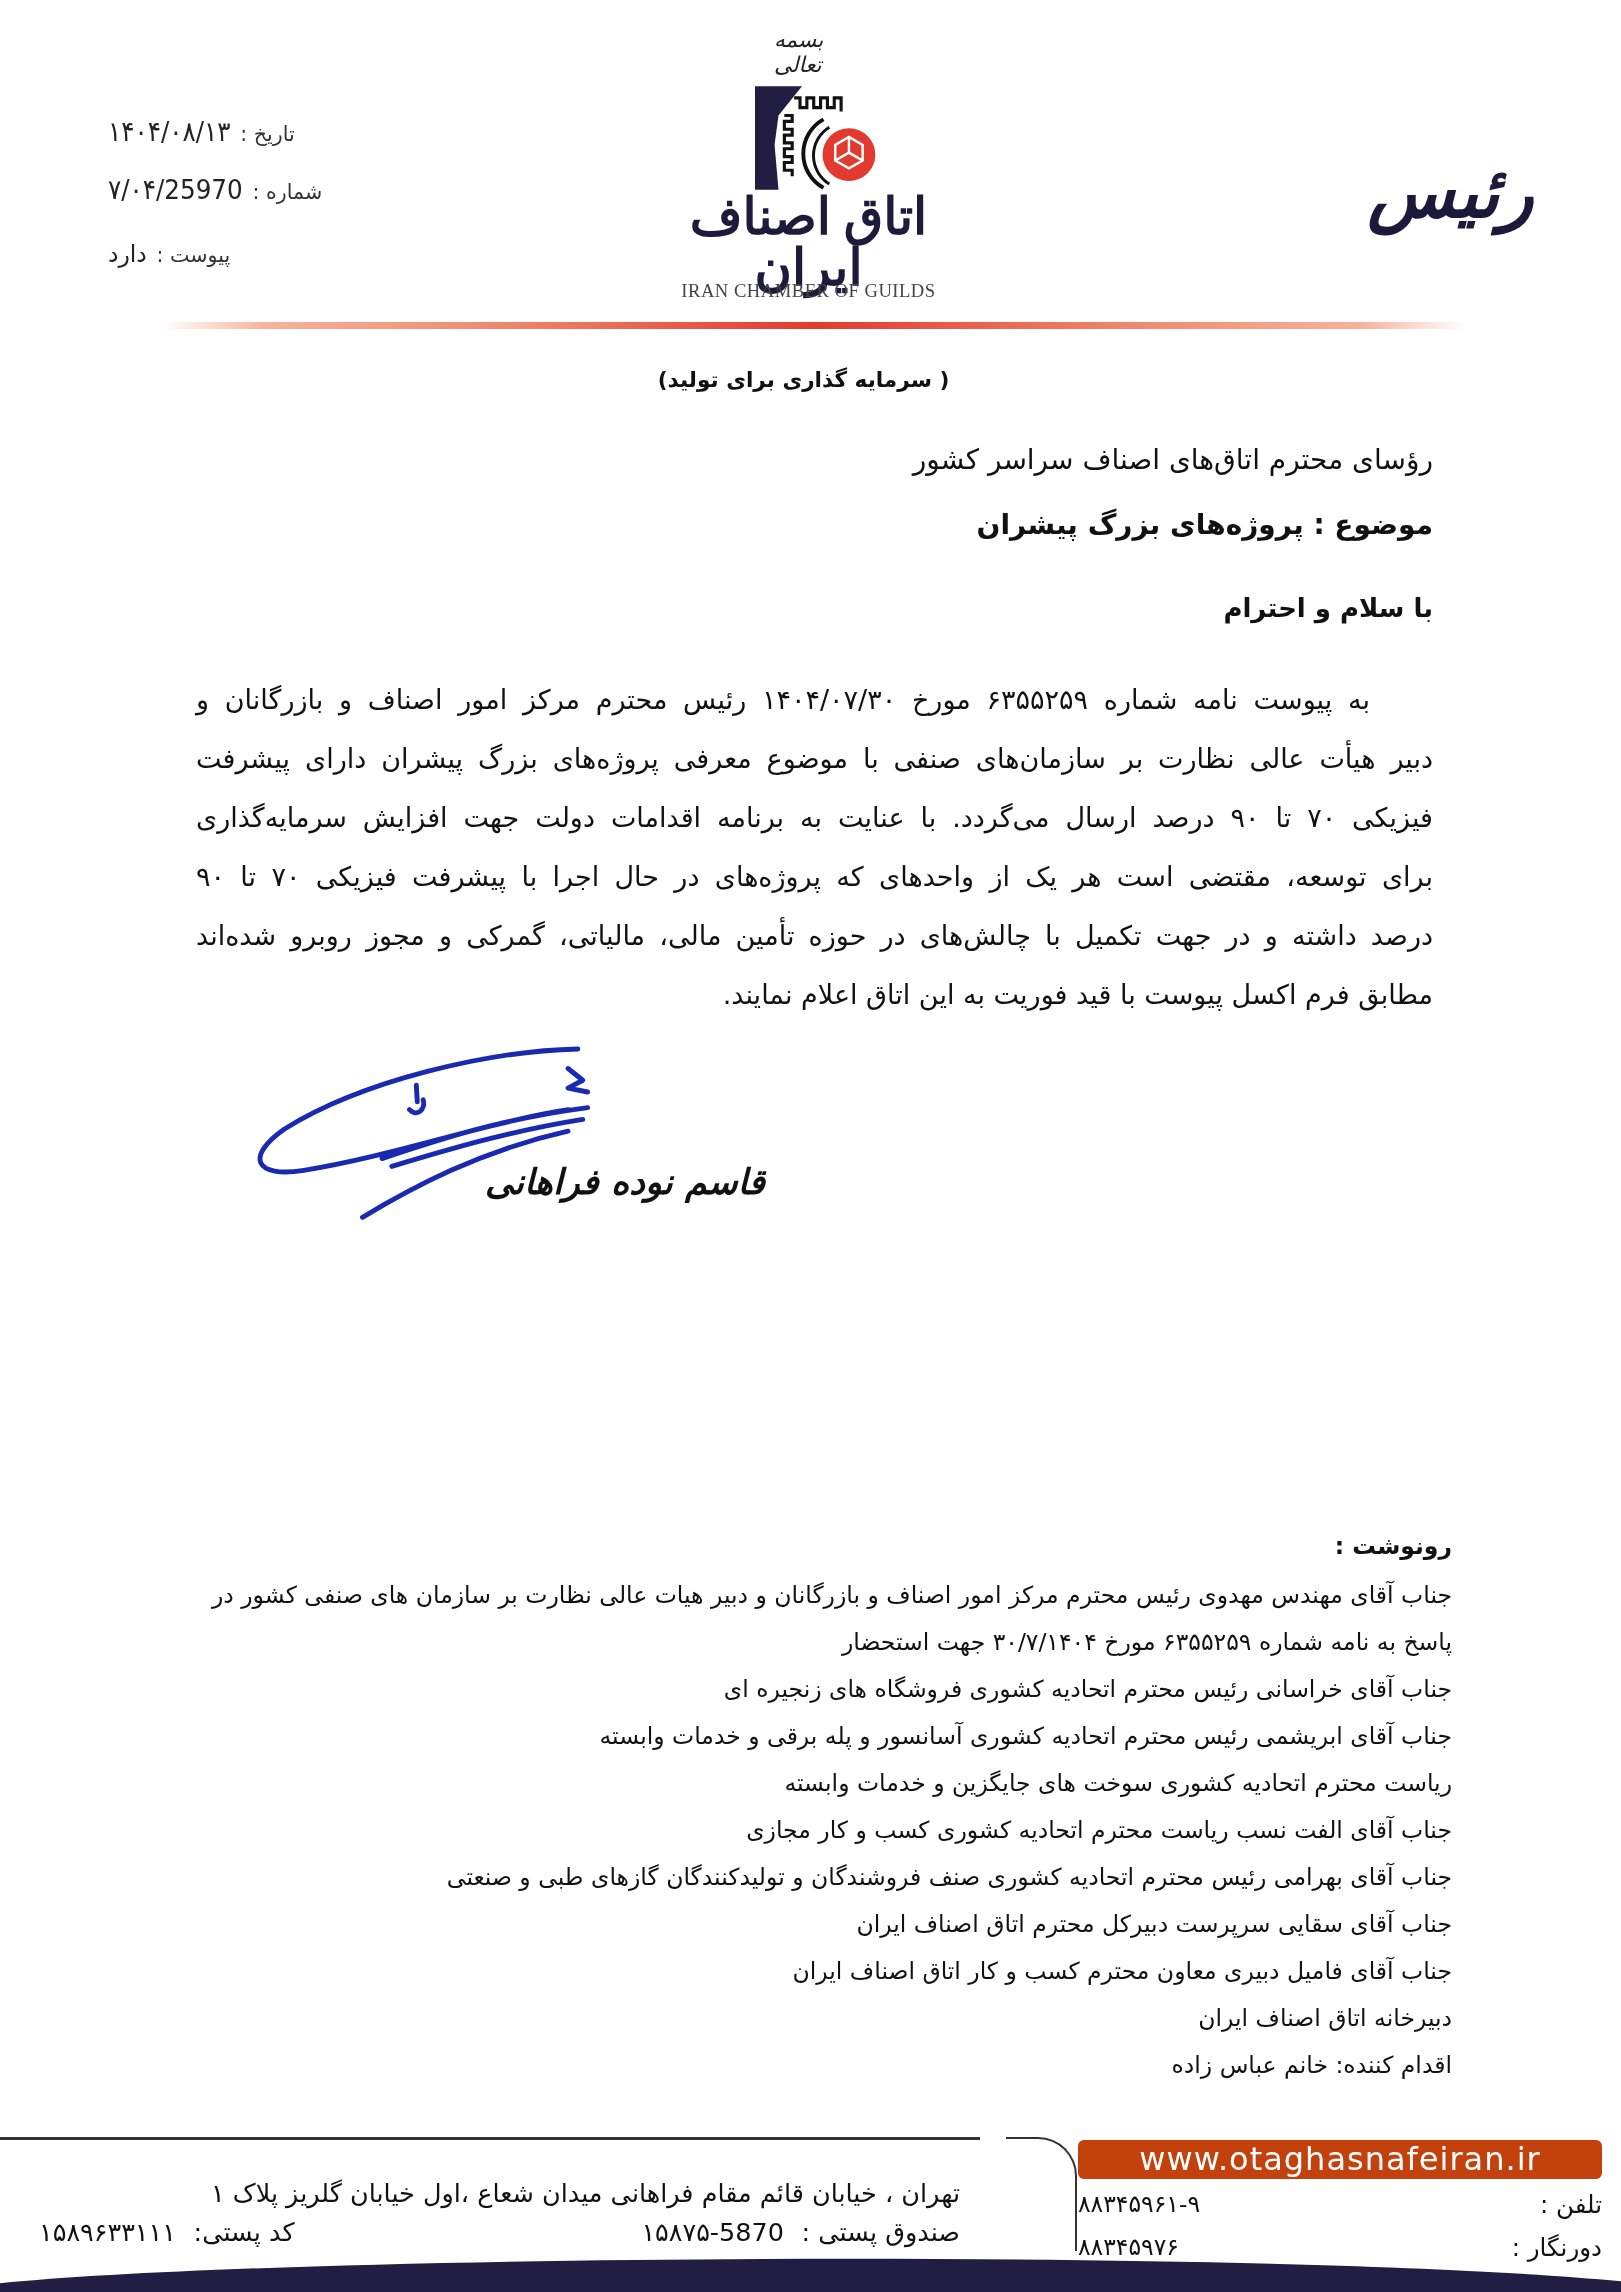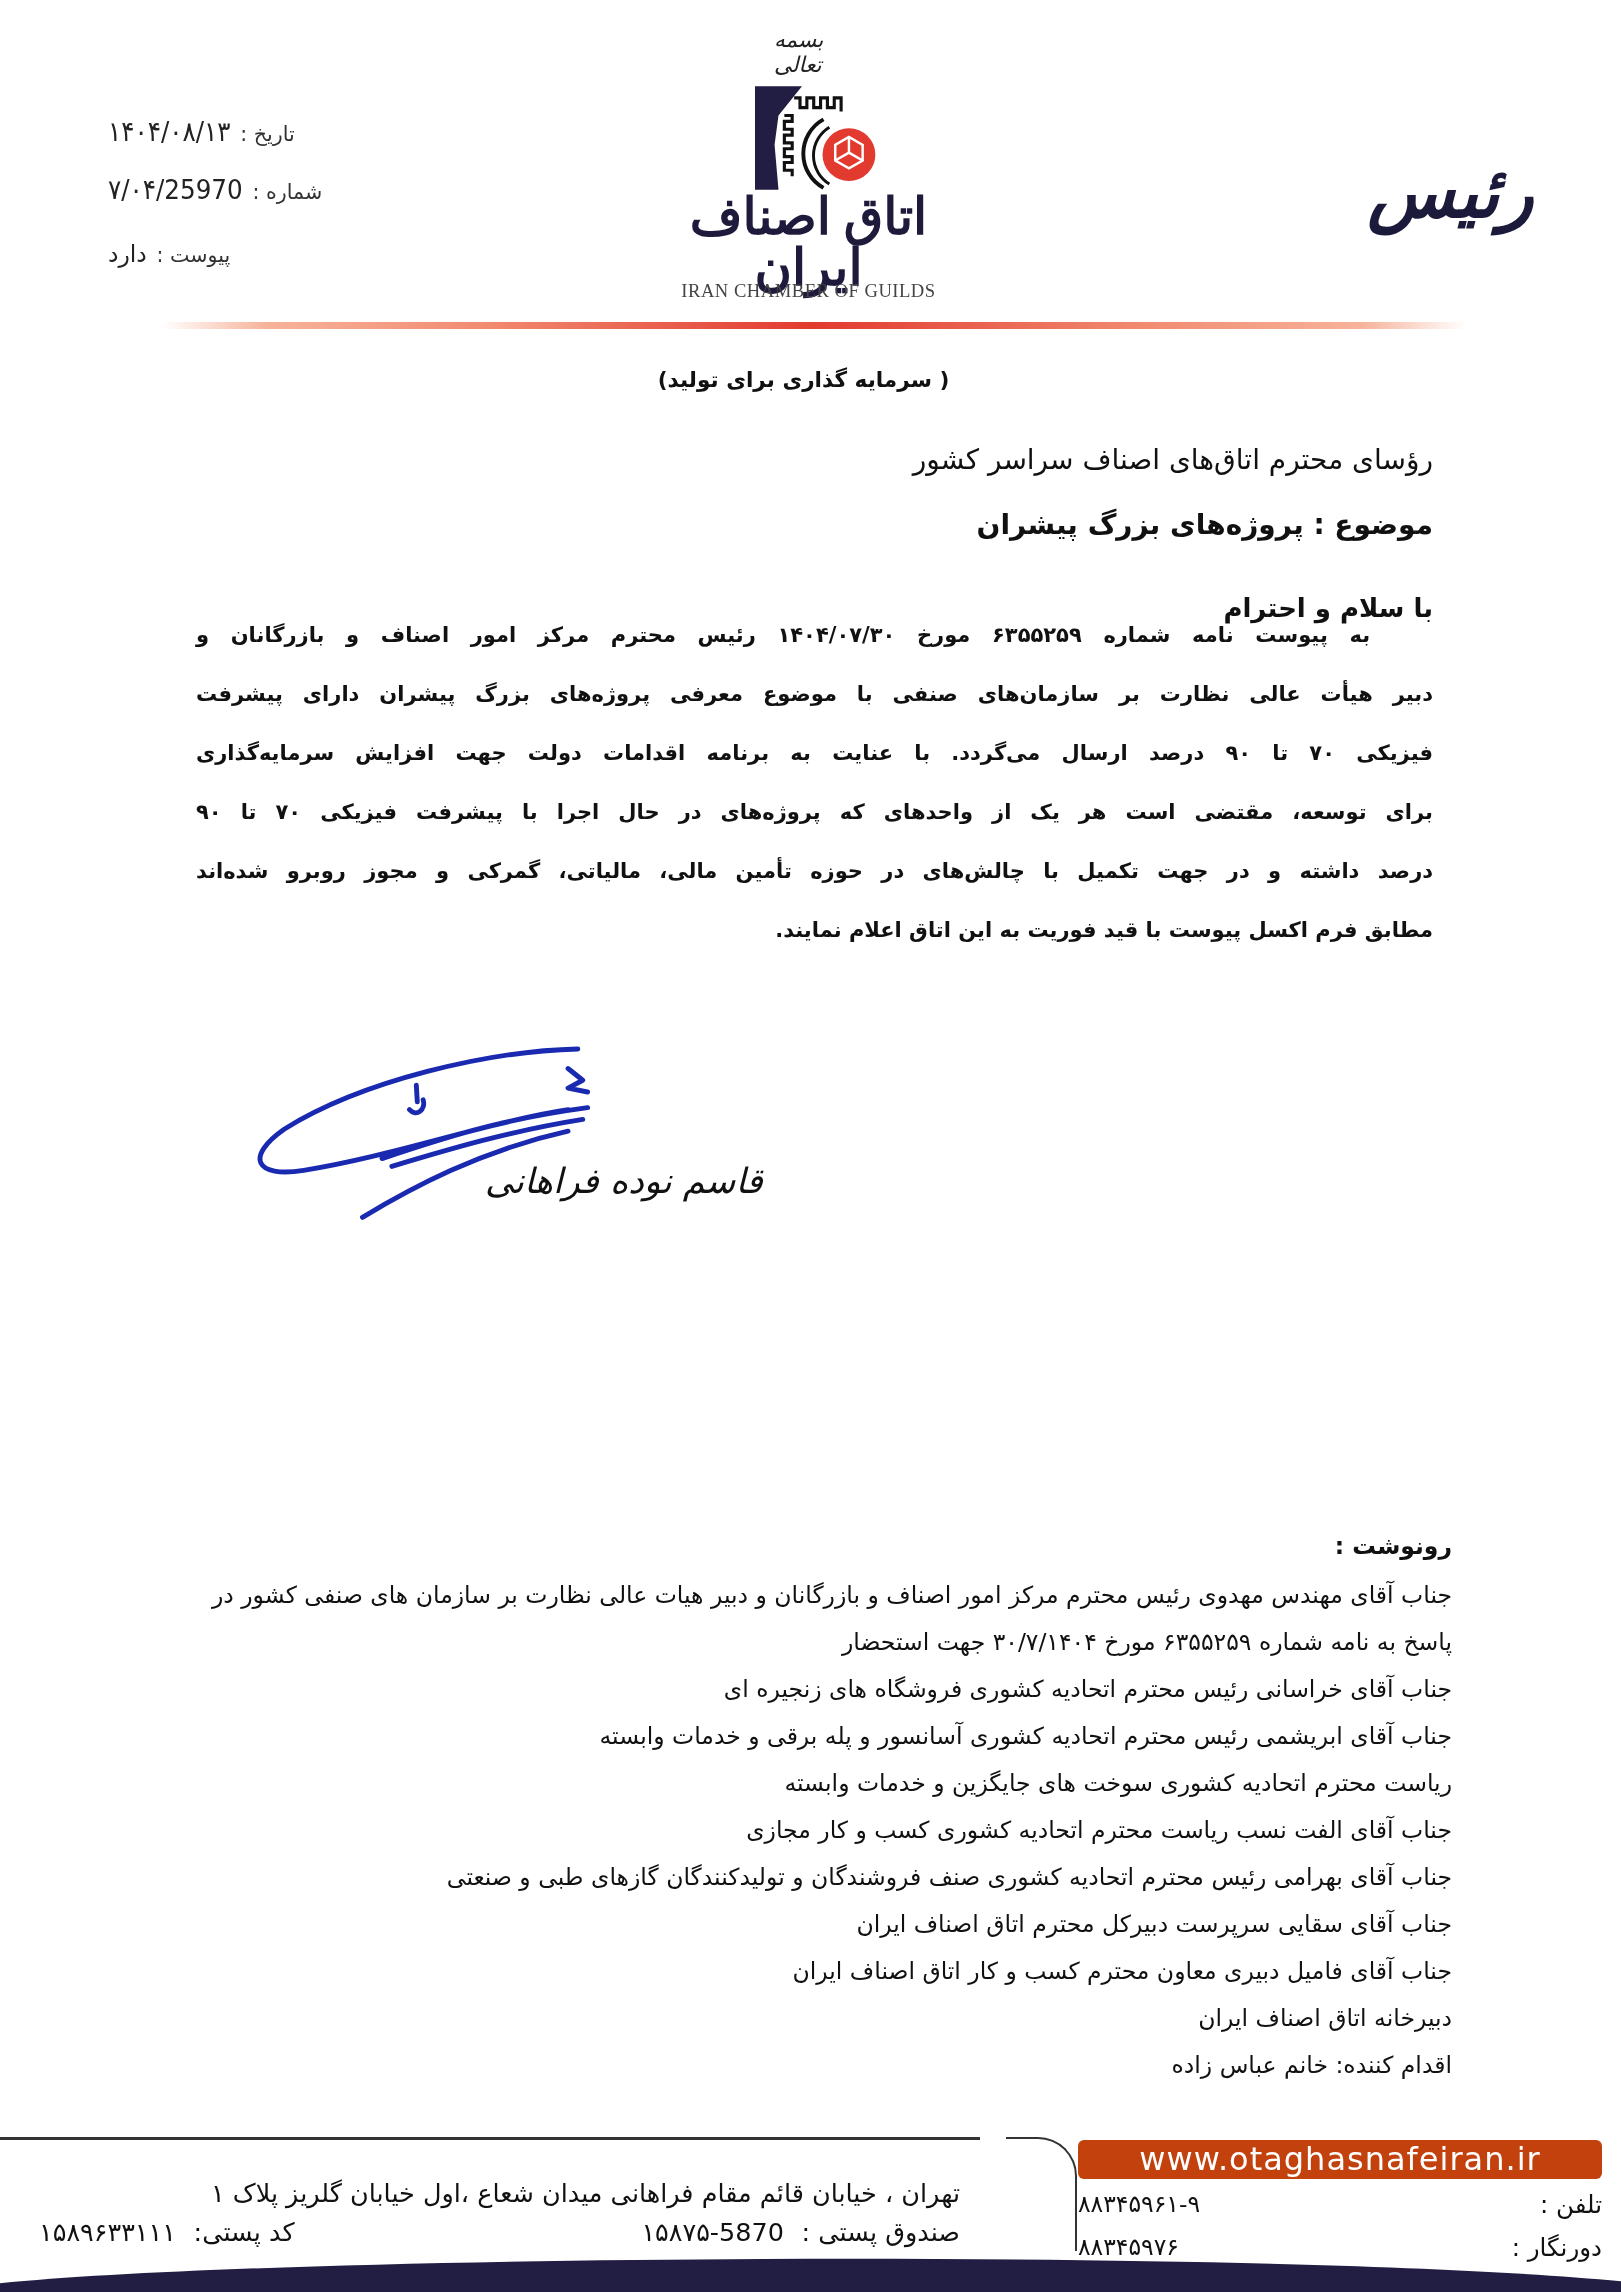--- a/index.html
+++ b/index.html
@@ -25,29 +25,29 @@
   .meta .value { font-family:"DejaVu Sans Condensed","DejaVu Sans", sans-serif; font-size:27.4px; letter-spacing:1px; }
 
   .red-rule { left:162px; top:322px; width:1304px; height:6.9px; border-radius:3.9px;
               background:linear-gradient(90deg, rgba(255,255,255,0) 0%, #f7b39a 8%, #f18a70 25%, #e23a2f 50%, #f18a70 75%, #f7b39a 92%, rgba(255,255,255,0) 100%); }
 
   
   .slogan { left:588px; top:367px; width:431px; text-align:center; font-size:21.6px; font-weight:bold; color:#111; }
   .recipient { right:188px; top:443px; font-size:28px; font-weight:normal; }
   .subject { right:188px; top:508px; font-size:28px; font-weight:bold; }
   .greeting { right:188px; top:593px; font-size:26px; font-weight:bold; }
-  .body-text { left:196px; width:1237px; top:606px; font-size:21px; font-weight:bold; line-height:59px;
+  .body-text { left:196px; width:1237px; top:670px; font-size:27px; font-weight:normal; line-height:59px;
                text-align:justify; text-align-last:right; }
   .body-line { display:block; white-space:nowrap; text-align:justify; text-align-last:justify; }
   .body-line.first { padding-right:63px; }
   .body-line.last { text-align-last:right; }
 
   
   .signature { left:245px; top:1041px; width:372px; height:196px; }
-  .signer { left:485px; top:1161px; font-family:"DejaVu Serif", serif; font-size:35px; font-weight:normal;
+  .signer { left:485px; top:1161px; font-family:"DejaVu Serif", serif; font-size:35px; font-weight:bold;
             font-style:italic; color:#111; }
 
   
   .cc-head { right:169px; top:1532px; font-size:23.5px; font-weight:bold; }
   .cc-list { right:169px; top:1572px; width:1304px; font-size:23.5px; line-height:47px; }
   .cc-item { display:block; white-space:nowrap; text-align:right; }
 
   
   .footer-rule { left:0; top:2137px; width:980px; height:2.9px; background:#333; }
   .footer-divider { left:1006px; top:2137px; width:69px; height:112px; border-top:2px solid #333; border-right:2px solid #333; border-radius:0 39px 0 0; }

